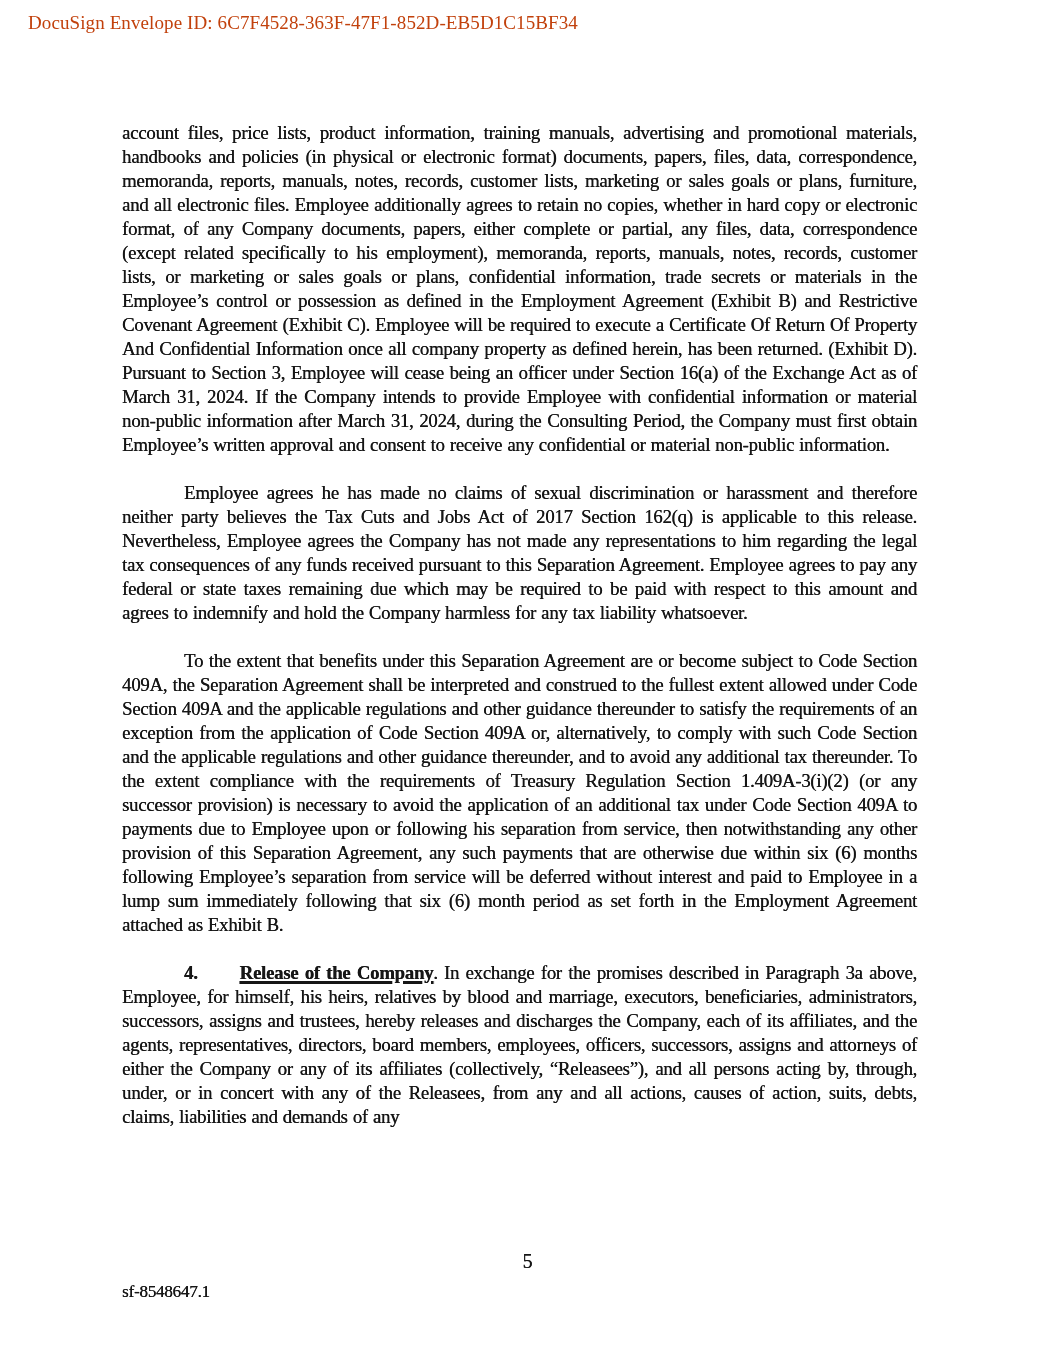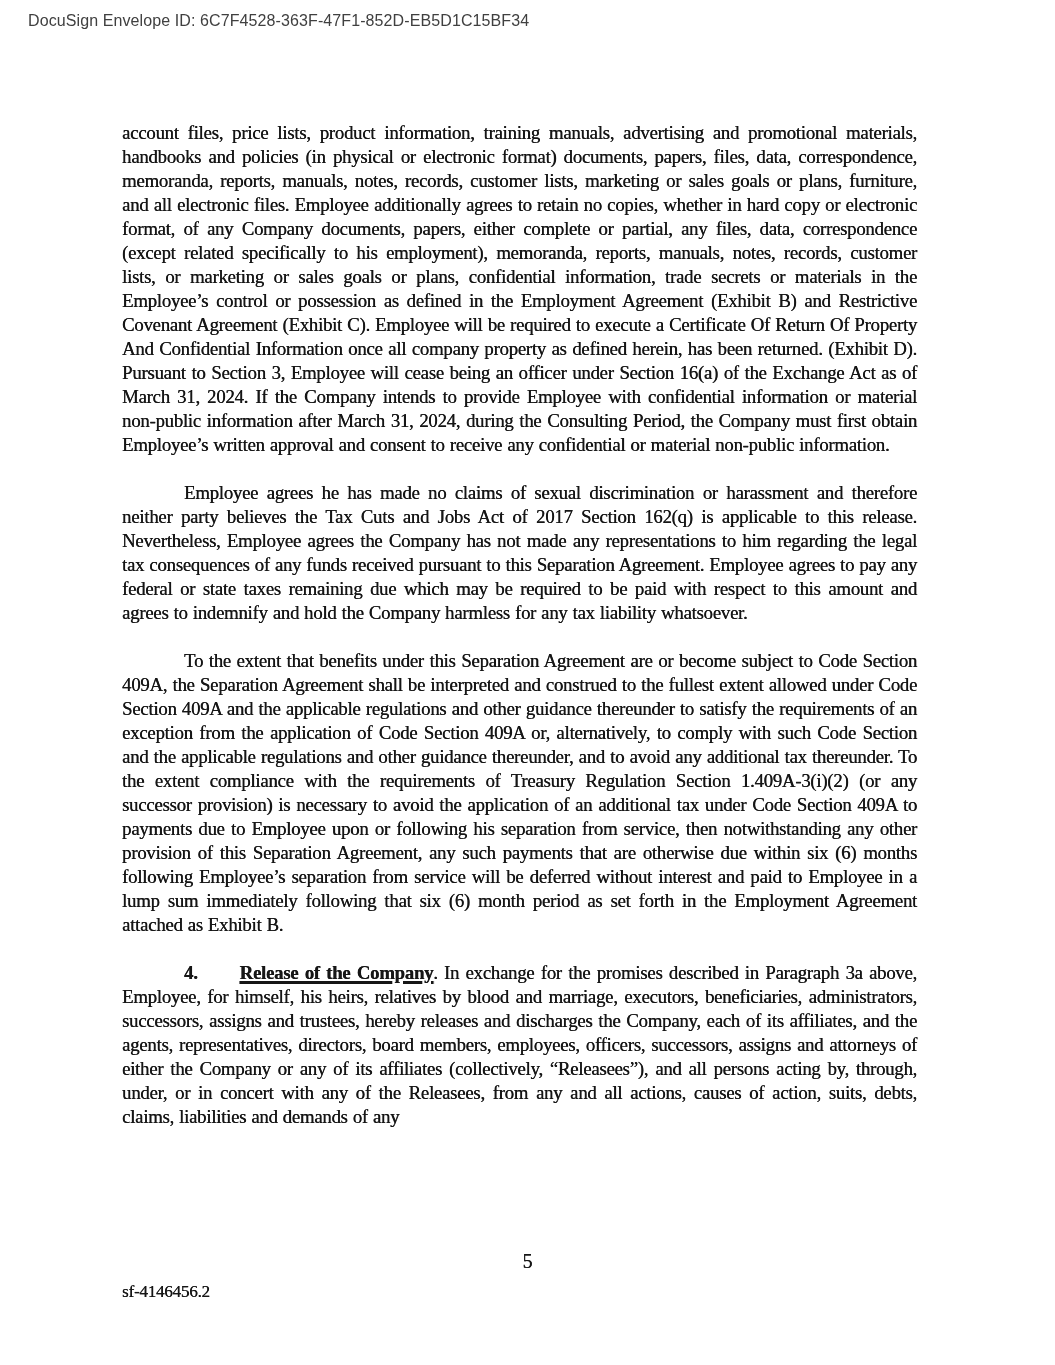--- a/index.html
+++ b/index.html
@@ -13,24 +13,24 @@
     height: 1365px;
     background: #ffffff;
     overflow: hidden;
     font-family: "Liberation Serif", serif;
     color: #161616;
   }
   .ds-header {
     position: absolute;
     left: 28px;
     top: 12px;
-    font-family: Liberation Sans, sans-serif;
-    font-size: 16px;
+    font-family: Liberation Serif, serif;
+    font-size: 19px;
     letter-spacing: 0.1px;
-    color: #404040;
+    color: #c2410c;
   }
   .text-block {
     position: absolute;
     left: 122px;
     top: 121px;
     width: 811px;
     font-size: 18.8px;
     line-height: 24px;
     text-align: justify;
     letter-spacing: -0.25px;
@@ -88,15 +88,15 @@
     <p class="para indent">Employee agrees he has made no claims of sexual discrimination or harassment and therefore neither party believes the Tax Cuts and Jobs Act of 2017 Section 162(q) is applicable to this release.  Nevertheless, Employee agrees the Company has not made any representations to him regarding the legal tax consequences of any funds received pursuant to this Separation Agreement.  Employee agrees to pay any federal or state taxes remaining due which may be required to be paid with respect to this amount and agrees to indemnify and hold the Company harmless for any tax liability whatsoever.</p>
 
     <p class="para indent">To the extent that benefits under this Separation Agreement are or become subject to Code Section 409A, the Separation Agreement shall be interpreted and construed to the fullest extent allowed under Code Section 409A and the applicable regulations and other guidance thereunder to satisfy the requirements of an exception from the application of Code Section 409A or, alternatively, to comply with such Code Section and the applicable regulations and other guidance thereunder, and to avoid any additional tax thereunder.  To the extent compliance with the requirements of Treasury Regulation Section 1.409A-3(i)(2) (or any successor provision) is necessary to avoid the application of an additional tax under Code Section 409A to payments due to Employee upon or following his separation from service, then notwithstanding any other provision of this Separation Agreement, any such payments that are otherwise due within six (6) months following Employee’s separation from service will be deferred without interest and paid to Employee in a lump sum immediately following that six (6) month period as set forth in the Employment Agreement attached as Exhibit B.</p>
 
     <p class="para indent"><span class="sec-num">4.</span><span class="sec-tab"></span><span class="sec-heading">Release of the Company</span><span>.  In exchange for the promises described in Paragraph 3a above, Employee, for himself, his heirs, relatives by blood and marriage, executors, beneficiaries, administrators, successors, assigns and trustees, hereby releases and discharges the Company, each of its affiliates, and the agents, representatives, directors, board members, employees, officers, successors, assigns and attorneys of either the Company or any of its affiliates (collectively, “Releasees”), and all persons acting by, through, under, or in concert with any of the Releasees, from any and all actions, causes of action, suits, debts, claims, liabilities and demands of any</span></p>
 
   </div>
 
   <div class="footer-page">5</div>
 
-  <div class="footer-ref">sf-4146456.2</div>
+  <div class="footer-ref">sf-8548647.1</div>
 
 </div>
 
 </body></html>

